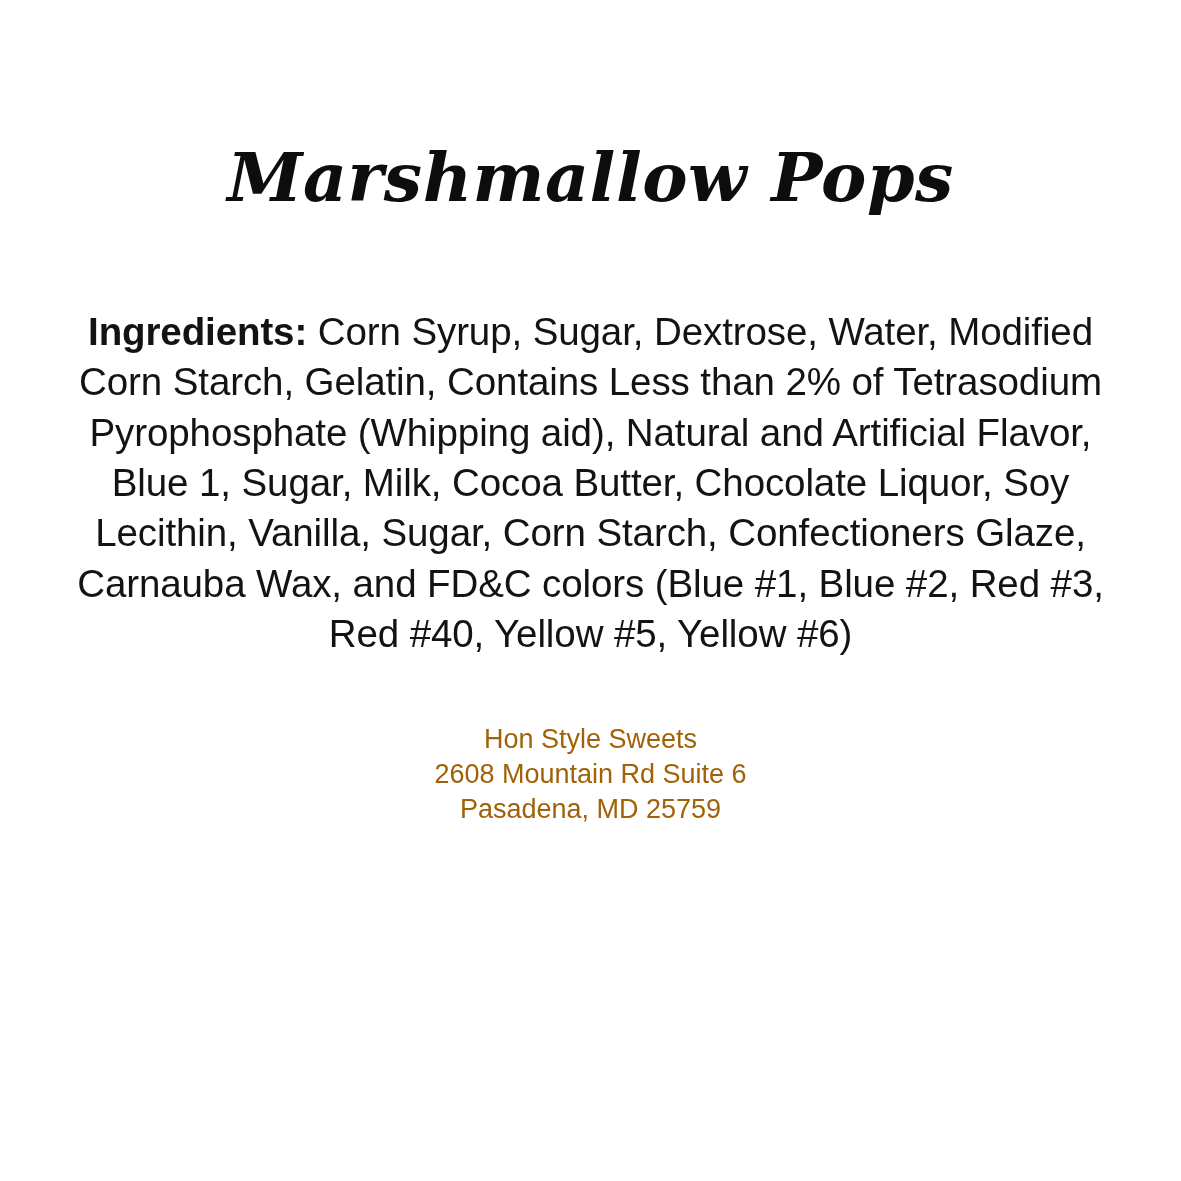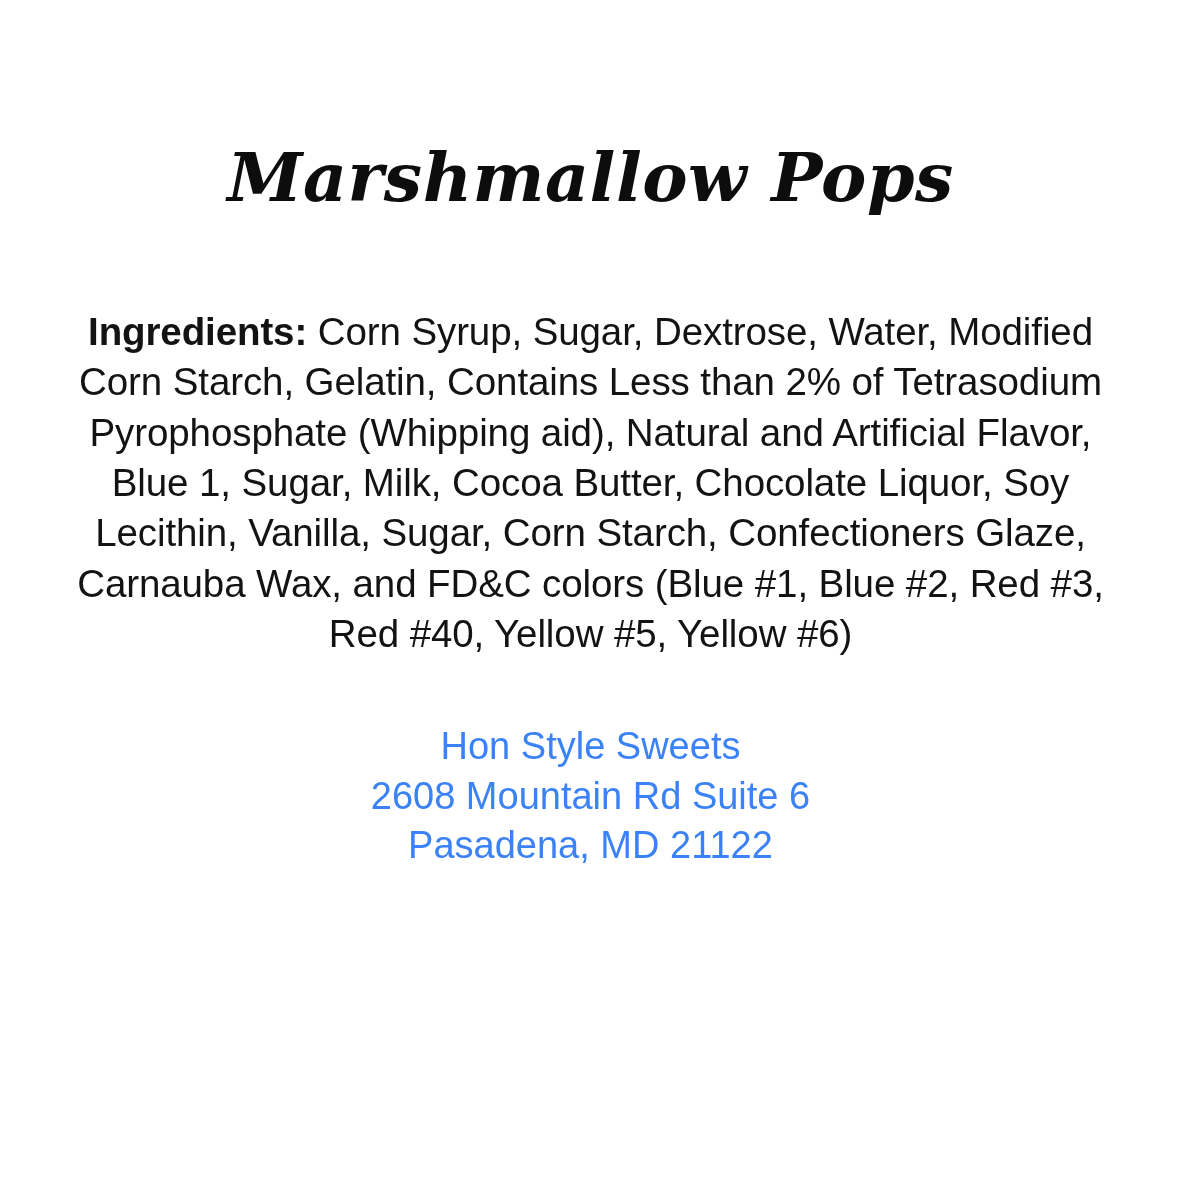--- a/index.html
+++ b/index.html
@@ -50,23 +50,23 @@
   }
   .best-by {
     margin-top: 62px;
     font-size: 38.5px;
     line-height: 1.31;
     color: #131313;
     text-align: center;
   }
   .company {
     margin-top: 62px;
-    font-size: 38px;
+    font-size: 27px;
     line-height: 1.31;
-    color: #3b82f6;
+    color: #a16207;
     text-align: center;
   }
   .company .line {
     display: block;
   }
 </style>
 </head>
 <body>
 
 <div class="label">
@@ -74,16 +74,16 @@
   <div class="product-title">Marshmallow Pops</div>
 
   <div class="ingredients">
     <span class="heading">Ingredients:</span><span> Corn Syrup, Sugar, Dextrose, Water, Modified Corn Starch, Gelatin, Contains Less than 2% of Tetrasodium Pyrophosphate (Whipping aid), Natural and Artificial Flavor, Blue 1, Sugar, Milk, Cocoa Butter, Chocolate Liquor, Soy Lecithin, Vanilla, Sugar, Corn Starch, Confectioners Glaze, Carnauba Wax, and FD&amp;C colors (Blue #1, Blue #2, Red #3, Red #40, Yellow #5, Yellow #6)</span>
   </div>
 
 
   <div class="company">
     <span class="line">Hon Style Sweets</span>
     <span class="line">2608 Mountain Rd Suite 6</span>
-    <span class="line">Pasadena, MD 21122</span>
+    <span class="line">Pasadena, MD 25759</span>
   </div>
 
 </div>
 
 </body></html>

